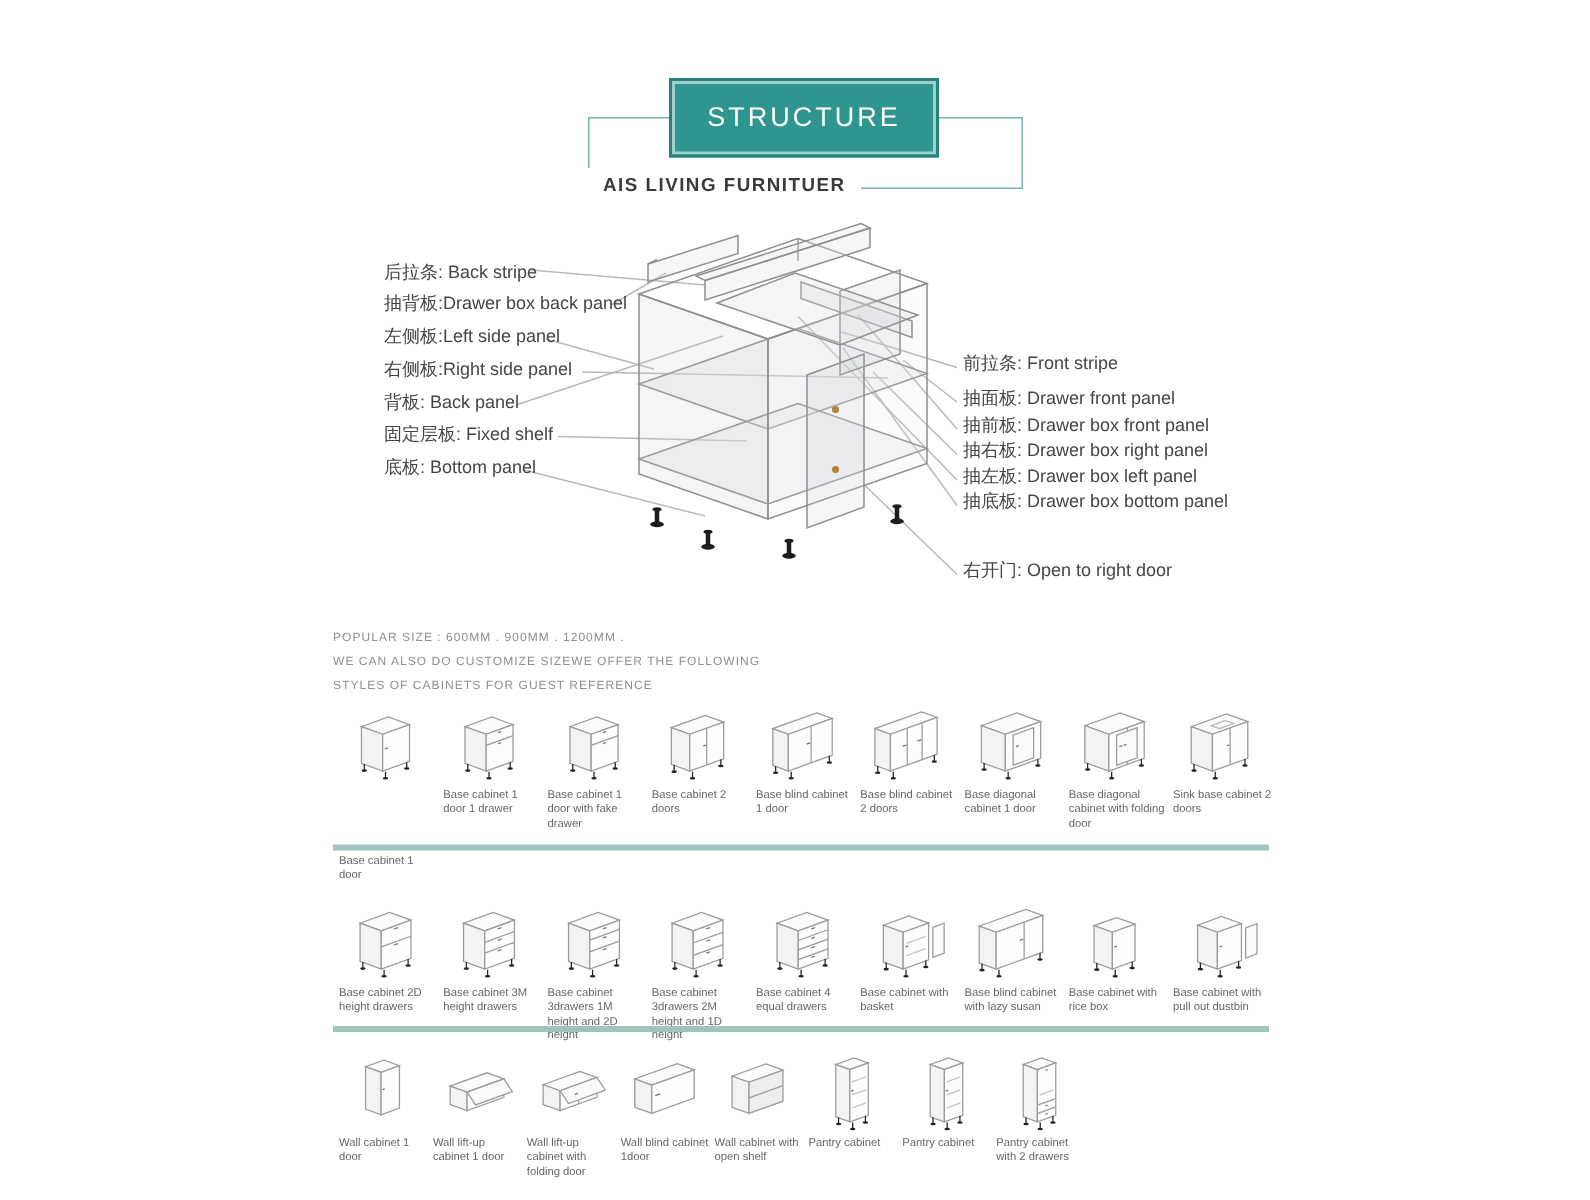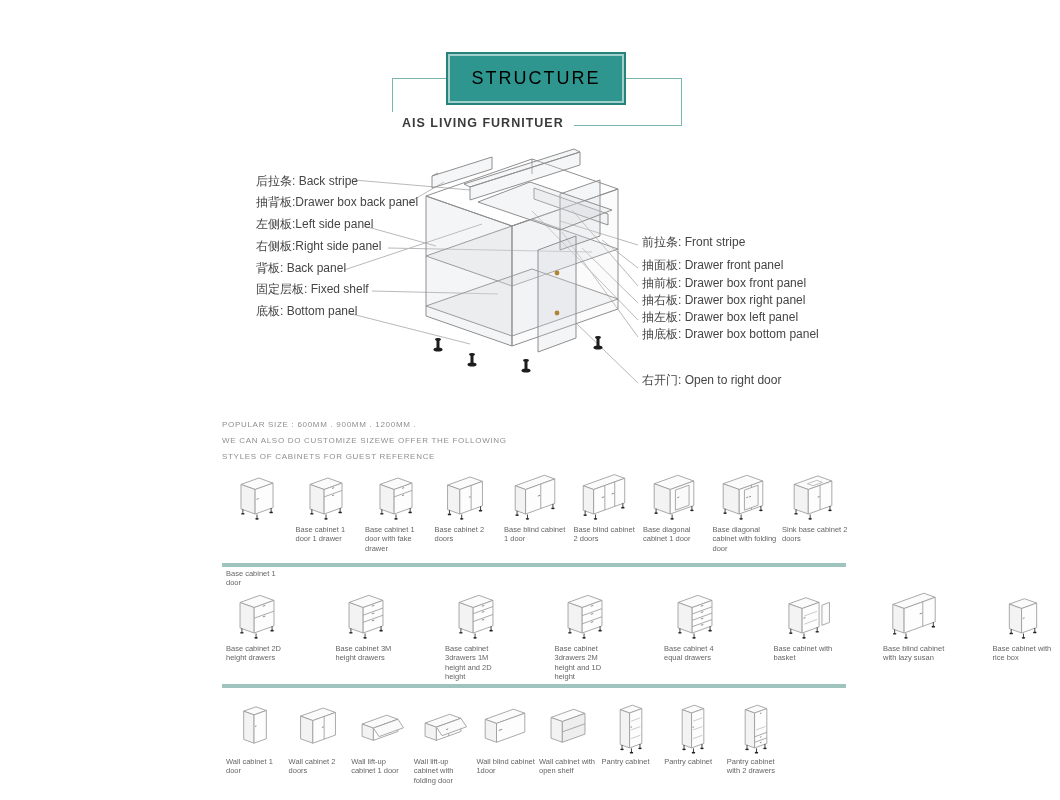--- a/index.html
+++ b/index.html
@@ -5,21 +5,21 @@
   html,body{margin:0;padding:0;background:#fff;}
   .page{position:relative;width:1060px;height:800px;background:#ffffff;overflow:hidden;
         font-family:"Liberation Sans",sans-serif;}
   
   .hdr-bracket{position:absolute;left:392px;top:78px;width:288px;height:46px;
                border:1px solid #79b5af;background:transparent;}
   .hdr-box{position:absolute;left:446px;top:52px;width:176px;height:49px;
            background:#2f968f;border:2px solid #27827c;
            box-shadow:inset 0 0 0 2px rgba(255,255,255,.55);
            display:flex;align-items:center;justify-content:center;}
-  .hdr-box span{color:#000000;font-size:18px;letter-spacing:2px;}
+  .hdr-box span{color:#ffffff;font-size:18px;letter-spacing:2px;}
   .hdr-sub{position:absolute;left:392px;top:112px;width:288px;}
   .hdr-sub span{display:inline-block;background:#fff;padding:0 10px;color:#3a3a3a;
                 font-weight:bold;font-size:12.5px;letter-spacing:1px;line-height:22px;}
   
   .dlab{position:absolute;font-size:12px;color:#454545;white-space:nowrap;line-height:15px;}
   
   .notes{position:absolute;left:222px;top:417px;font-size:8px;color:#8f8f8f;
          letter-spacing:.7px;line-height:16px;}
   
   .divider{position:absolute;left:222px;width:624px;height:4px;background:#9fc4be;}
@@ -259,21 +259,21 @@
             <line x1="17.0" y1="38.1" x2="17.0" y2="42.1" stroke="#222" stroke-width="0.9"></line>
             <ellipse cx="17" cy="42.7" rx="1.9" ry="0.9" fill="#222"></ellipse>
             <line x1="32.0" y1="43.5" x2="32.0" y2="47.5" stroke="#222" stroke-width="0.9"></line>
             <ellipse cx="32" cy="48.1" rx="1.9" ry="0.9" fill="#222"></ellipse>
             <line x1="53.0" y1="34.5" x2="53.0" y2="38.5" stroke="#222" stroke-width="0.9"></line>
             <ellipse cx="53" cy="39.1" rx="1.9" ry="0.9" fill="#222"></ellipse>
           </svg>
           <div class="cat-label">Sink base cabinet 2 doors</div>
         </div>
       </div>
-      <div class="row" style="top: 591px; gap: 40px;">
+      <div class="row" style="top: 604px;">
         <div class="cat-item" style="width: 69.5px;">
           <svg width="66" height="52" viewBox="0 0 70 52">
             <polygon points="32.0,16.0 53.0,8.4 38.0,3.0 17.0,10.6" fill="#fbfbfb" stroke="#9b9b9b" stroke-width="0.9"></polygon>
             <polygon points="32.0,16.0 17.0,10.6 17.0,37.6 32.0,43.0" fill="#f3f3f3" stroke="#9b9b9b" stroke-width="0.9"></polygon>
             <polygon points="32.0,16.0 53.0,8.4 53.0,35.4 32.0,43.0" fill="#fdfdfd" stroke="#9b9b9b" stroke-width="0.9"></polygon>
             <line x1="32.0" y1="27.3" x2="53.0" y2="19.8" stroke="#9b9b9b" stroke-width="0.9"></line>
             <line x1="41.2" y1="25.9" x2="43.8" y2="25.0" stroke="#777" stroke-width="0.9"></line>
             <line x1="41.2" y1="14.6" x2="43.8" y2="13.7" stroke="#777" stroke-width="0.9"></line>
             <line x1="19.0" y1="38.1" x2="19.0" y2="42.1" stroke="#222" stroke-width="0.9"></line>
             <ellipse cx="19" cy="42.7" rx="1.9" ry="0.9" fill="#222"></ellipse>
@@ -433,30 +433,20 @@
           <svg width="66" height="52" viewBox="0 0 70 52">
             <polygon points="34.0,10.0 47.0,5.3 36.0,1.4 23.0,6.0" fill="#fbfbfb" stroke="#9b9b9b" stroke-width="0.9"></polygon>
             <polygon points="34.0,10.0 23.0,6.0 23.0,36.0 34.0,40.0" fill="#f3f3f3" stroke="#9b9b9b" stroke-width="0.9"></polygon>
             <polygon points="34.0,10.0 47.0,5.3 47.0,35.3 34.0,40.0" fill="#fdfdfd" stroke="#9b9b9b" stroke-width="0.9"></polygon>
             <line x1="35.0" y1="22.2" x2="36.6" y2="21.7" stroke="#777" stroke-width="0.9"></line>
           </svg>
           <div class="cat-label">Wall cabinet 1 door</div>
         </div>
         <div class="cat-item" style="width: 62.6px;">
           <svg width="66" height="52" viewBox="0 0 70 52">
-            <polygon points="29.5,16.0 53.5,7.4 40.5,2.7 16.5,11.3" fill="#fbfbfb" stroke="#9b9b9b" stroke-width="0.9"></polygon>
-            <polygon points="29.5,16.0 16.5,11.3 16.5,35.3 29.5,40.0" fill="#f3f3f3" stroke="#9b9b9b" stroke-width="0.9"></polygon>
-            <polygon points="29.5,16.0 53.5,7.4 53.5,31.4 29.5,40.0" fill="#fdfdfd" stroke="#9b9b9b" stroke-width="0.9"></polygon>
-            <line x1="41.5" y1="11.7" x2="41.5" y2="35.7" stroke="#9b9b9b" stroke-width="0.9"></line>
-            <line x1="39.1" y1="23.3" x2="41.0" y2="22.7" stroke="#777" stroke-width="0.9"></line>
-          </svg>
-          <div class="cat-label">Wall cabinet 2 doors</div>
-        </div>
-        <div class="cat-item" style="width: 62.6px;">
-          <svg width="66" height="52" viewBox="0 0 70 52">
             <polygon points="28.0,24.0 54.0,14.6 42.0,10.3 16.0,19.7" fill="#fbfbfb" stroke="#9b9b9b" stroke-width="0.9"></polygon>
             <polygon points="28.0,24.0 16.0,19.7 16.0,32.7 28.0,37.0" fill="#f3f3f3" stroke="#9b9b9b" stroke-width="0.9"></polygon>
             <polygon points="28.0,24.0 54.0,14.6 54.0,27.6 28.0,37.0" fill="#fdfdfd" stroke="#9b9b9b" stroke-width="0.9"></polygon>
             <polygon points="28.0,24.0 54.0,14.6 60.0,23.6 34.0,33.0" fill="#fafafa" stroke="#9b9b9b" stroke-width="0.9"></polygon>
           </svg>
           <div class="cat-label">Wall lift-up cabinet 1 door</div>
         </div>
         <div class="cat-item" style="width: 62.6px;">
           <svg width="66" height="52" viewBox="0 0 70 52">
             <polygon points="28.0,23.0 54.0,13.6 42.0,9.3 16.0,18.7" fill="#fbfbfb" stroke="#9b9b9b" stroke-width="0.9"></polygon>

